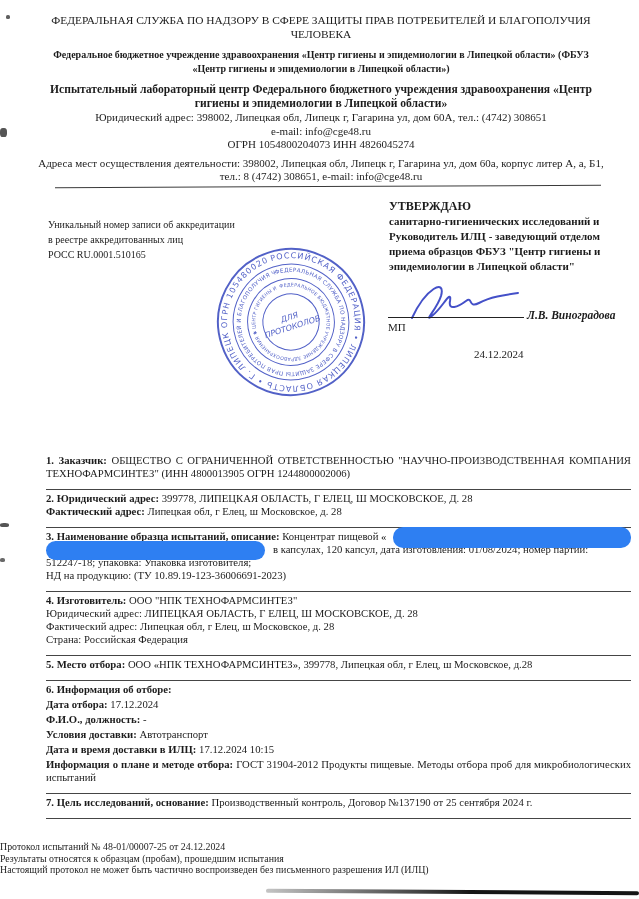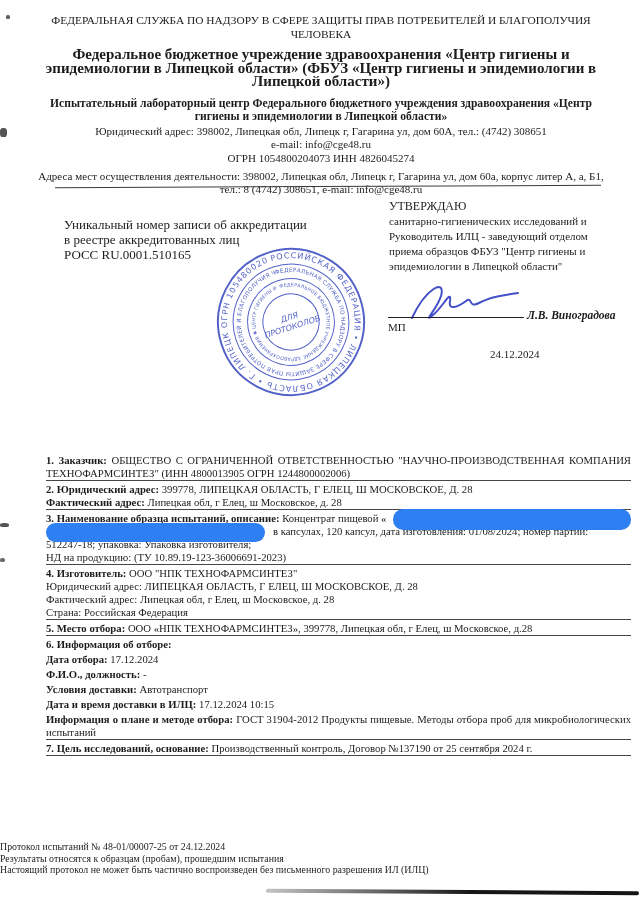--- a/index.html
+++ b/index.html
@@ -4,49 +4,49 @@
 <style>
   html,body{margin:0;padding:0;background:#e9e9e9;}
   .page{
     position:relative; width:639px; height:899px; margin:0 auto;
     background:#ffffff; overflow:hidden;
     font-family:"Liberation Serif", serif; color:#1c1c1c;
   }
   
   .doc-header{position:absolute; top:14px; left:38px; width:566px; text-align:center;}
   .hdr-service{font-size:11.4px; line-height:13.5px;}
-  .hdr-org{font-size:15px; font-weight:bold; line-height:13.5px; margin-top:7px;}
+  .hdr-org{font-size:10px; font-weight:bold; line-height:13.5px; margin-top:7px;}
   .hdr-lab{font-size:11.6px; font-weight:bold; line-height:13.5px; margin-top:8px;}
   .hdr-small{font-size:11px; line-height:12.5px; margin-top:1px;}
   .hdr-activity{font-size:11px; line-height:13px; margin-top:6px;}
   .rule-top{position:absolute; top:186px; left:55px; width:546px; height:0;
     border-top:1.6px solid #3a3a3a; transform:rotate(-0.25deg);}
   
-  .accred{position:absolute; top:217px; left:64px; font-size:13px; line-height:15px;}
+  .accred{position:absolute; top:217px; left:48px; font-size:10px; line-height:15px;}
   .approval{position:absolute; top:199px; left:389px; width:248px;
-    font-size:11px; font-weight:normal; line-height:15px;}
+    font-size:11px; font-weight:bold; line-height:15px;}
   .approval .appr-title{font-size:12px;}
   
   .stamp{position:absolute; left:215px; top:246px; width:152px; height:152px;
     transform:rotate(-18deg); opacity:.88;}
   
   .sig-area{position:absolute; left:388px; top:276px; width:250px; height:90px;}
   .sig-svg{position:absolute; left:18px; top:2px;}
   .sig-line{position:absolute; left:0; top:41px; width:136px; border-top:1.4px solid #222;}
   .sig-name{position:absolute; left:139px; top:33px; font-size:11.5px; font-weight:bold; white-space:nowrap;font-style:italic;}
   .sig-mp{position:absolute; left:0; top:45px; font-size:11px;}
-  .sig-date{position:absolute; left:102px; top:72px; font-size:11px;}
+  .sig-date{position:absolute; left:86px; top:72px; font-size:11px;}
   
   .doc-title{position:absolute; top:409px; left:0; width:100%; text-align:center;}
   .title-main{font-size:14.6px; font-weight:bold; letter-spacing:.6px;}
   .title-num{font-size:11.2px; margin-top:4px;}
   
   .body-block{position:absolute; top:454px; left:46px; width:585px;
     font-size:10.7px; line-height:13px;}
-  .sec{border-bottom:1.4px solid #454545; padding-bottom:0; margin-bottom:2px;}
+  .sec{border-bottom:1.4px solid #454545; padding-bottom:9px; margin-bottom:2px;}
   b.lbl{font-weight:bold;}
   .just{text-align:justify;}
   .s3{position:relative;}
   .redact{position:absolute; background:#2e7ff2; border-radius:10px; z-index:3;}
   .redact1{right:0; top:-3px; width:238px; height:21px;}
   .redact2{left:0; top:11px; width:219px; height:19px;}
   .s3-l2{padding-left:227px;}
   .row6{margin-top:2px;}
   
   .doc-footer{position:absolute; top:841px; left:0; width:100%; 

